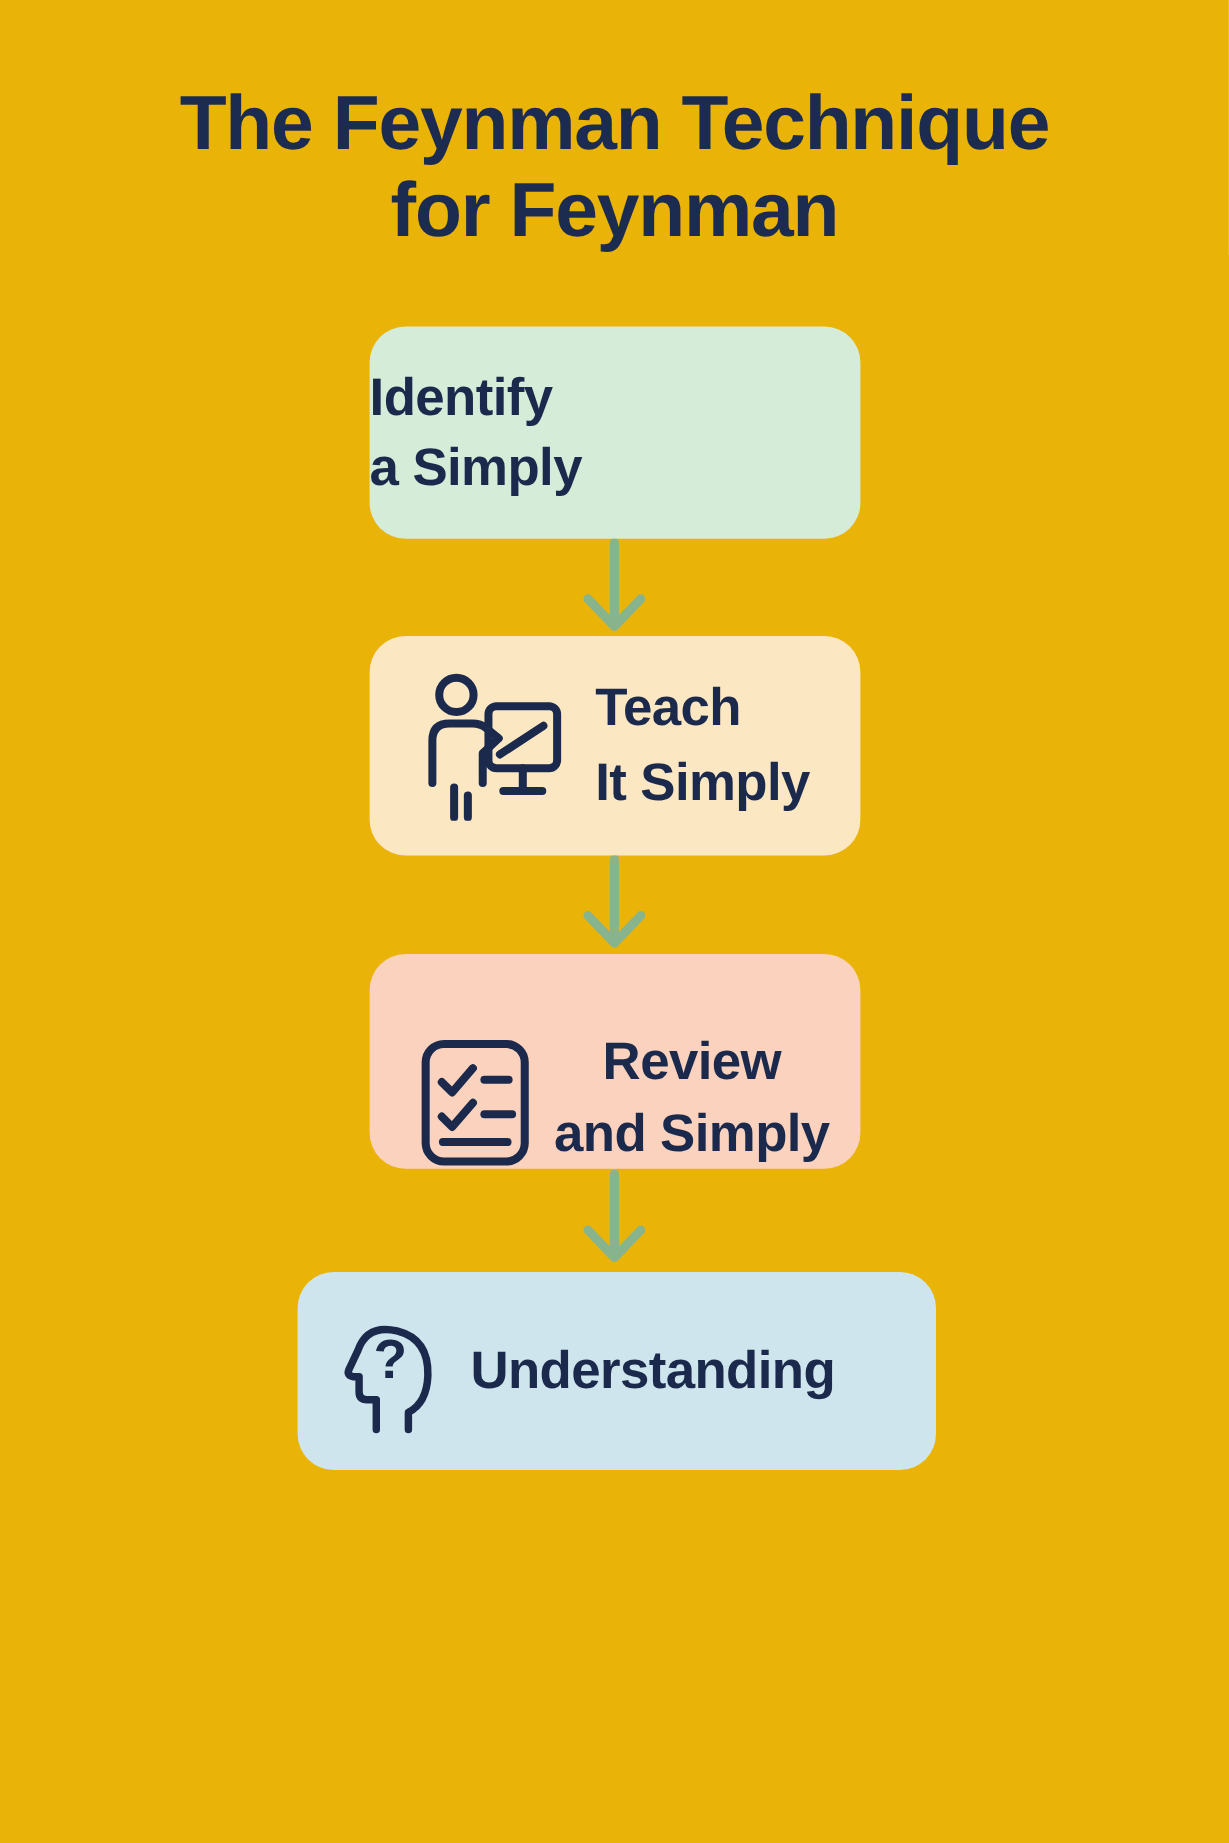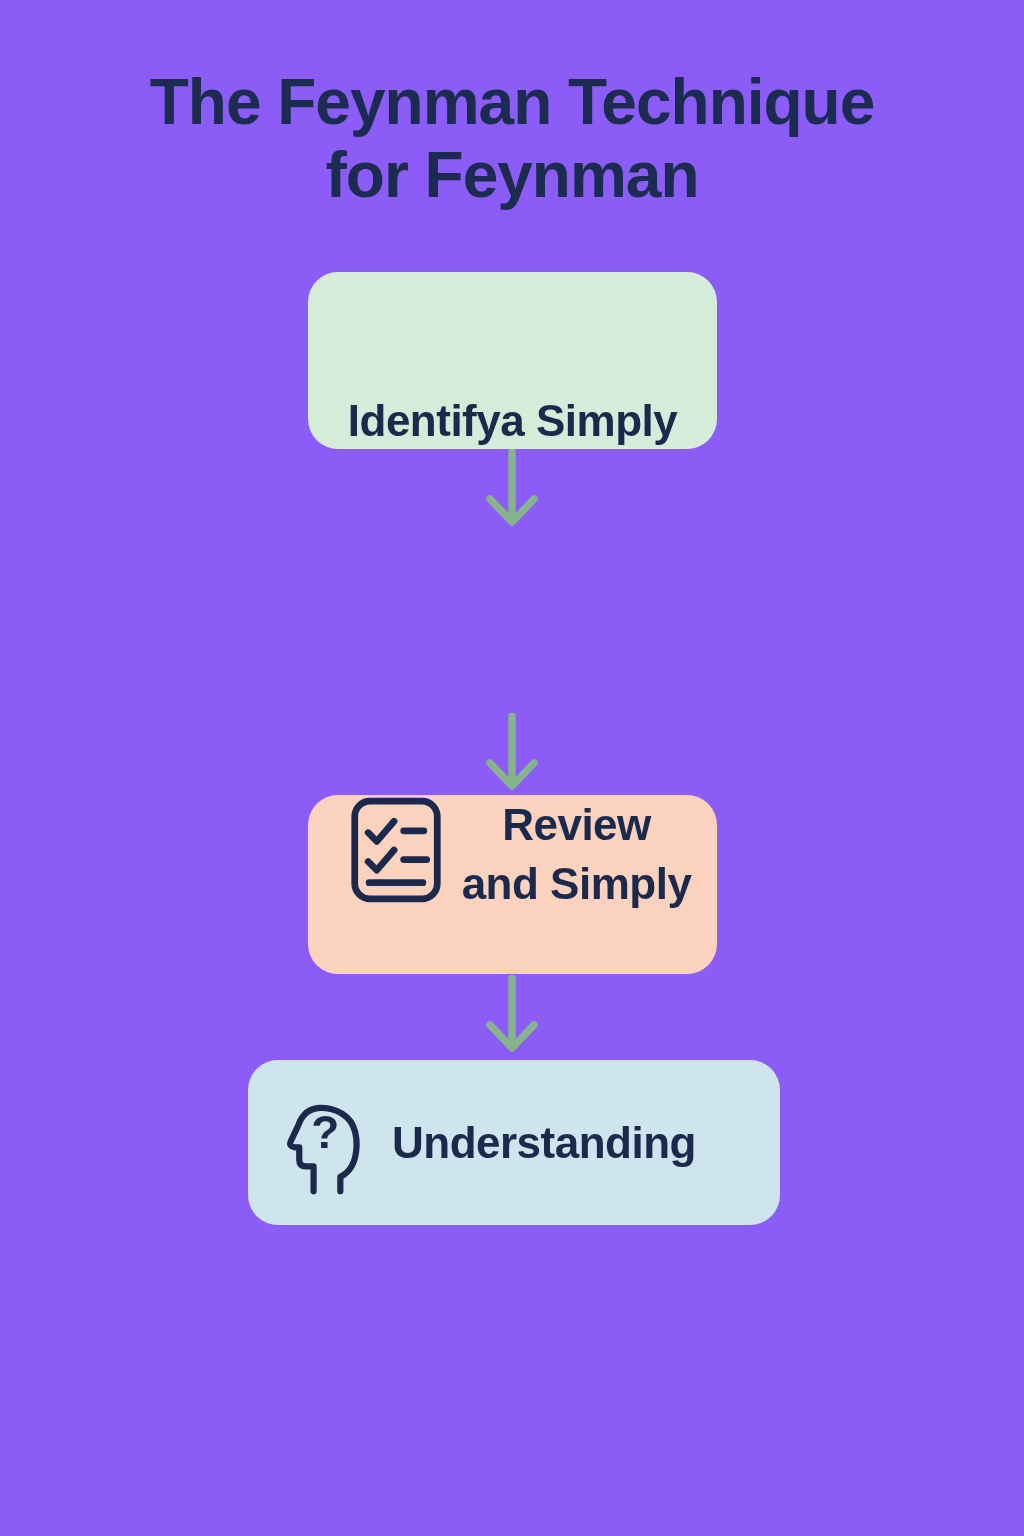--- a/index.html
+++ b/index.html
@@ -4,21 +4,21 @@
 <style>
   html, body { margin: 0; padding: 0; }
   body {
     background: #fbfaf4;
     font-family: "Liberation Sans", sans-serif;
   }
   .canvas {
     position: relative;
     width: 1024px;
     height: 1536px;
-    background: #8b5cf6;
+    background: #eab308;
     overflow: hidden;
     color: #1b2a4c;
   }
   .title {
     position: absolute;
     top: 66px;
     left: 0;
     width: 100%;
     text-align: center;
     font-size: 64px;
@@ -32,35 +32,35 @@
     border-radius: 30px;
     box-sizing: border-box;
     font-size: 44px;
     font-weight: 700;
     color: #1b2a4c;
     letter-spacing: -0.5px;
   }
   .step-1 {
     left: 308px; top: 272px; width: 409px; height: 177px;
     background: #d5ecd9;
-    display: flex; flex-direction: row;
-    align-items: flex-end; justify-content: center;
+    display: flex; flex-direction: column;
+    align-items: flex-start; justify-content: center;
     text-align: center; line-height: 1.3;
   }
   .step-2 {
     left: 308px; top: 530px; width: 409px; height: 183px;
     background: #fce7c3;
     display: flex; align-items: center;
     padding-left: 38px;
   }
   .step-2 .step-text { margin-left: 26px; line-height: 1.42; }
   .step-3 {
     left: 308px; top: 795px; width: 409px; height: 179px;
     background: #fbd2bd;
-    display: flex; align-items: flex-start;
+    display: flex; align-items: flex-end;
     padding-left: 40px;
   }
   .step-3 .step-text { flex: 1; text-align: center; line-height: 1.35; padding-right: 8px; }
   .step-4 {
     left: 248px; top: 1060px; width: 532px; height: 165px;
     background: #cee5ed;
     display: flex; align-items: center;
     padding-left: 34px;
   }
   .step-4 .step-text { margin-left: 22px; line-height: 1.22; }
@@ -88,20 +88,38 @@
   <div class="step step-1">
     <div>Identify</div>
     <div>a Simply</div>
   </div>
 
   <svg class="flow-arrow arrow-1" viewBox="0 0 62 84" width="62" height="84" fill="none" stroke="#87b48d" stroke-width="7.5" stroke-linecap="round" stroke-linejoin="round">
     <path d="M31 3 V70"></path>
     <path d="M9 50 L31 73 L53 50"></path>
   </svg>
 
+  <div class="step step-2">
+    <span class="step-icon">
+      <svg viewBox="0 0 130 130" width="124" height="124" fill="none" stroke="#1b2a4c" stroke-width="7" stroke-linecap="round" stroke-linejoin="round">
+        <circle cx="36" cy="20" r="15"></circle>
+        <path d="M15 97 V60 Q15 45 30 45 H50 Q57 45 62 49 L73 58 L59 71 V97"></path>
+        <path d="M34 101 V127"></path>
+        <path d="M46 108 V127"></path>
+        <rect x="64" y="30" width="60" height="54" rx="7"></rect>
+        <path d="M74 72 L112 47"></path>
+        <path d="M94 84 V104"></path>
+        <path d="M77 104 H111"></path>
+      </svg>
+    </span>
+    <div class="step-text">
+      <div>Teach</div>
+      <div>It Simply</div>
+    </div>
+  </div>
 
   <svg class="flow-arrow arrow-2" viewBox="0 0 62 84" width="62" height="84" fill="none" stroke="#87b48d" stroke-width="7.5" stroke-linecap="round" stroke-linejoin="round">
     <path d="M31 3 V70"></path>
     <path d="M9 50 L31 73 L53 50"></path>
   </svg>
 
   <div class="step step-3">
     <span class="step-icon">
       <svg viewBox="0 0 100 114" width="96" height="110" fill="none" stroke="#1b2a4c" stroke-width="7" stroke-linecap="round" stroke-linejoin="round">
         <rect x="7" y="6" width="86" height="102" rx="16"></rect>

